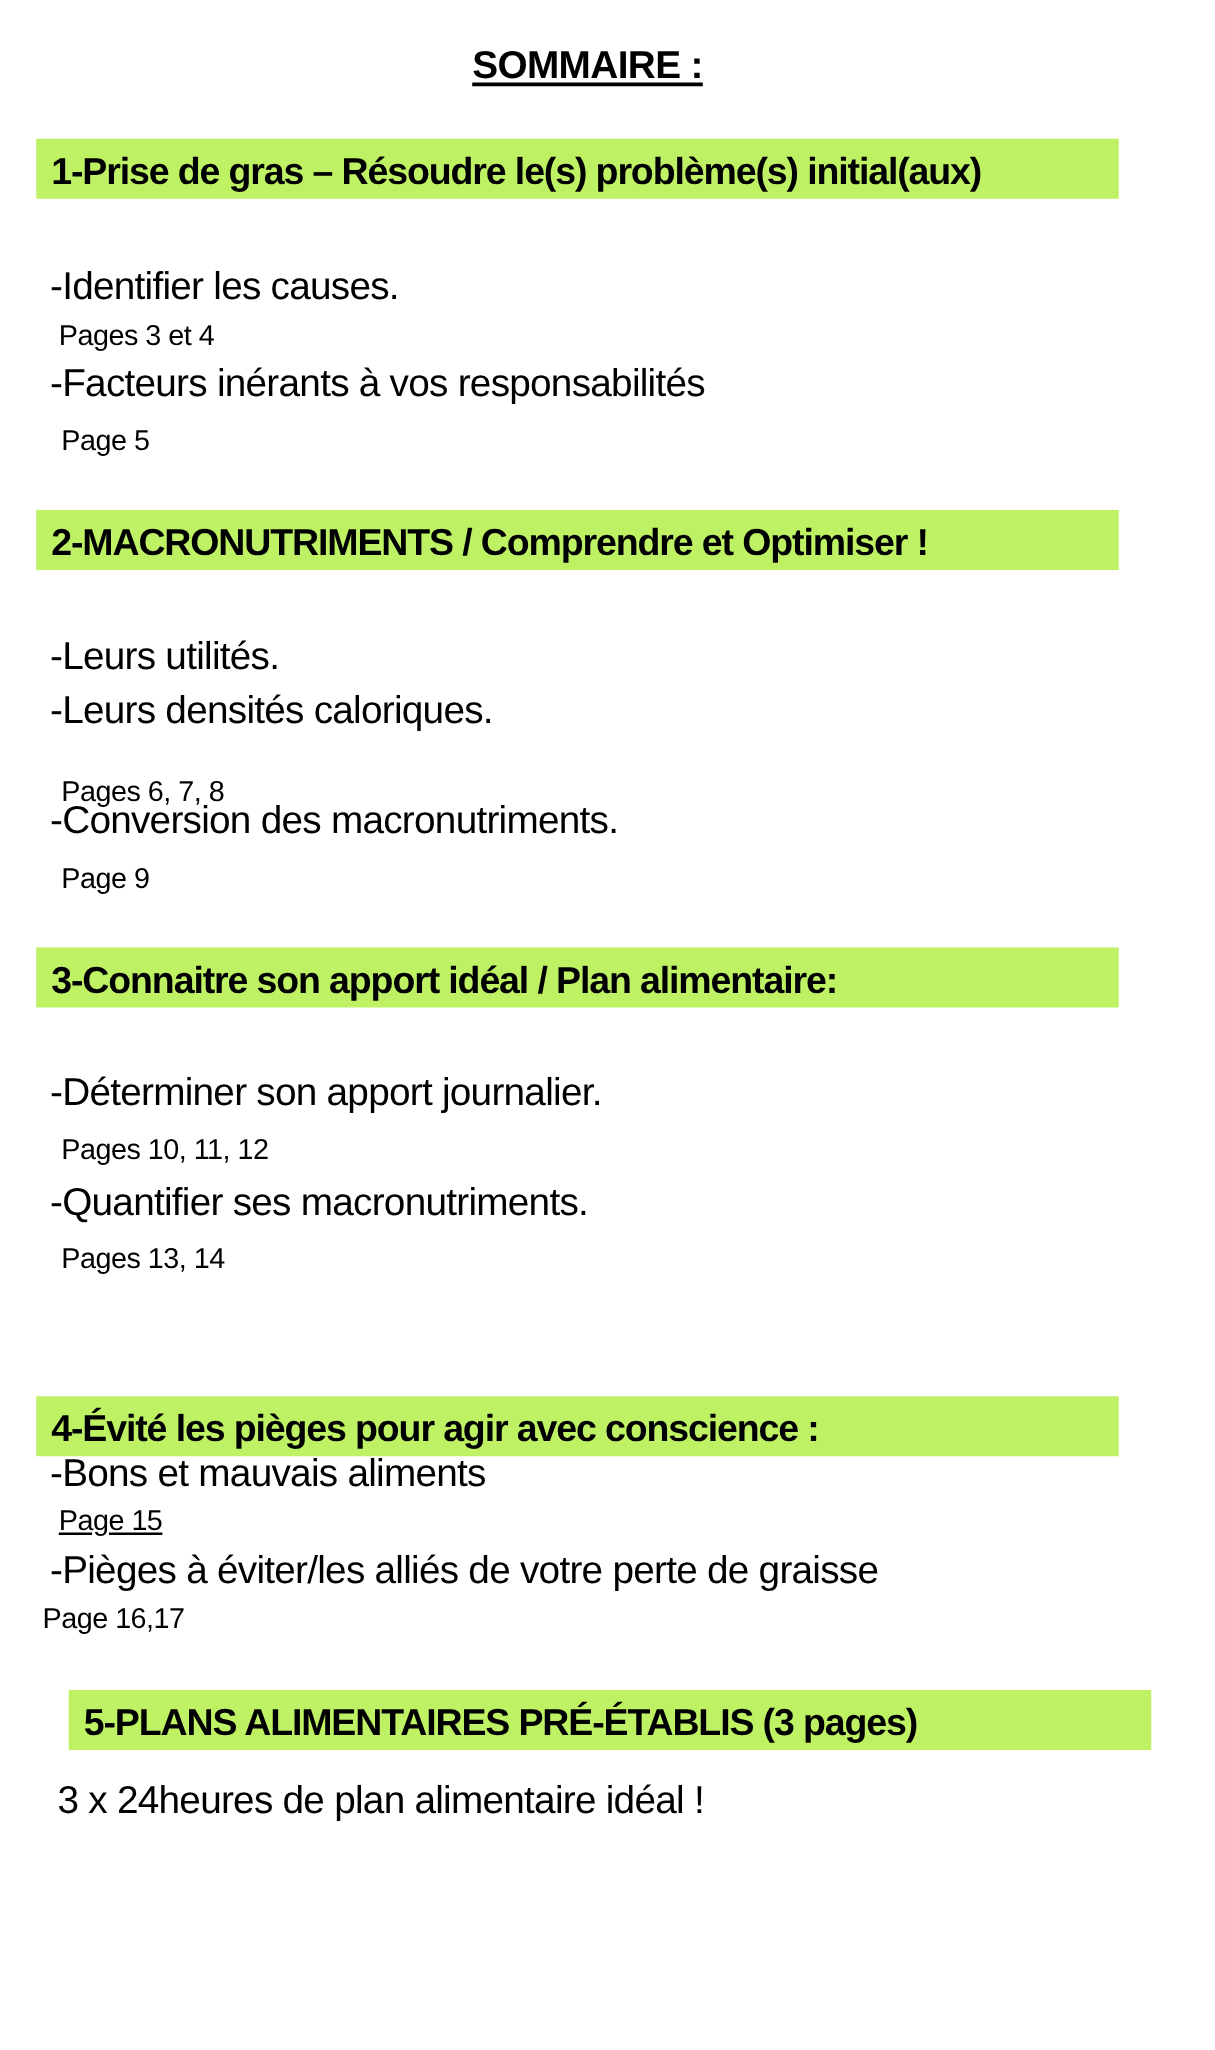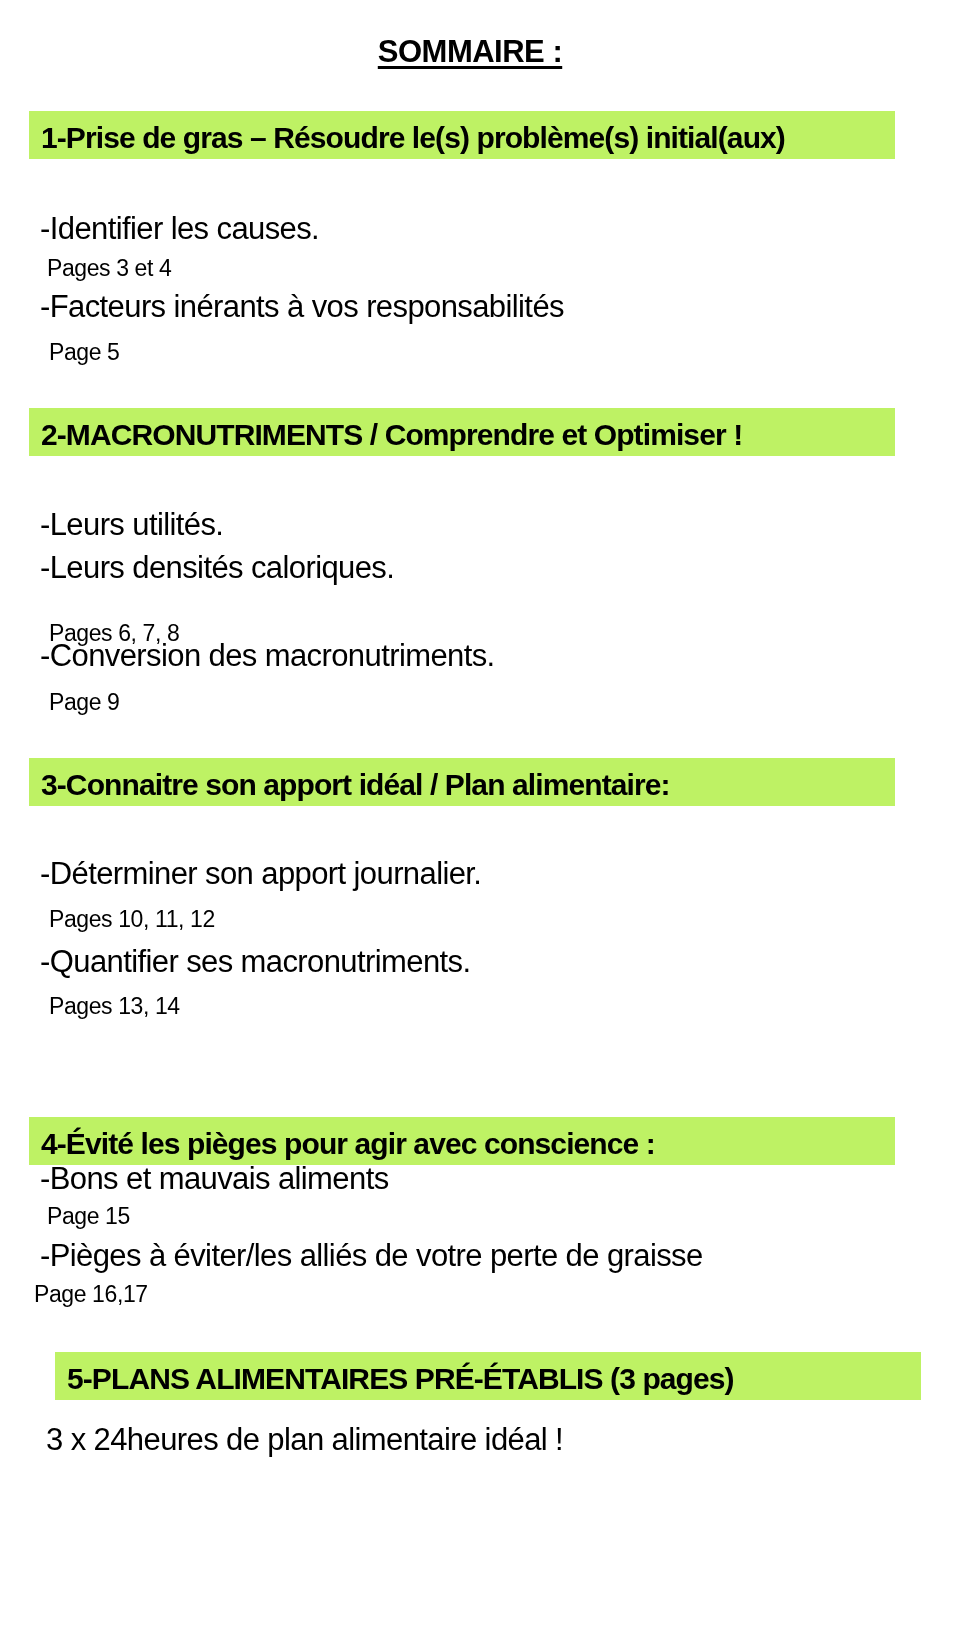--- a/index.html
+++ b/index.html
@@ -42,21 +42,21 @@
   </div>
   <div class="line" style="top:856px;">-Déterminer son apport journalier.</div>
   <div class="pg" style="top:906px;">Pages 10, 11, 12</div>
   <div class="line" style="top:944px;">-Quantifier ses macronutriments.</div>
   <div class="pg" style="top:993px;">Pages 13, 14</div>
 
   <div class="band" style="top:1117px;">
     <span class="band-text">4-Évité les pièges pour agir avec conscience :</span>
   </div>
   <div class="line" style="top:1161px;">-Bons et mauvais aliments</div>
-  <div class="pg" style="top:1203px;left:47px;">Page 15</div>
+  <div class="pg" style="top:1203px;left:47px;text-decoration:underline;">Page 15</div>
   <div class="line" style="top:1238px;">-Pièges à éviter/les alliés de votre perte de graisse</div>
   <div class="pg" style="top:1281px;left:34px;">Page 16,17</div>
 
   <div class="band" style="top:1352px;margin-left:26px;">
     <span class="band-text">5-PLANS ALIMENTAIRES PRÉ-ÉTABLIS (3 pages)</span>
   </div>
   <div class="line" style="top:1422px;left:46px;">3 x 24heures de plan alimentaire idéal !</div>
 </div>
 
 </body></html>

